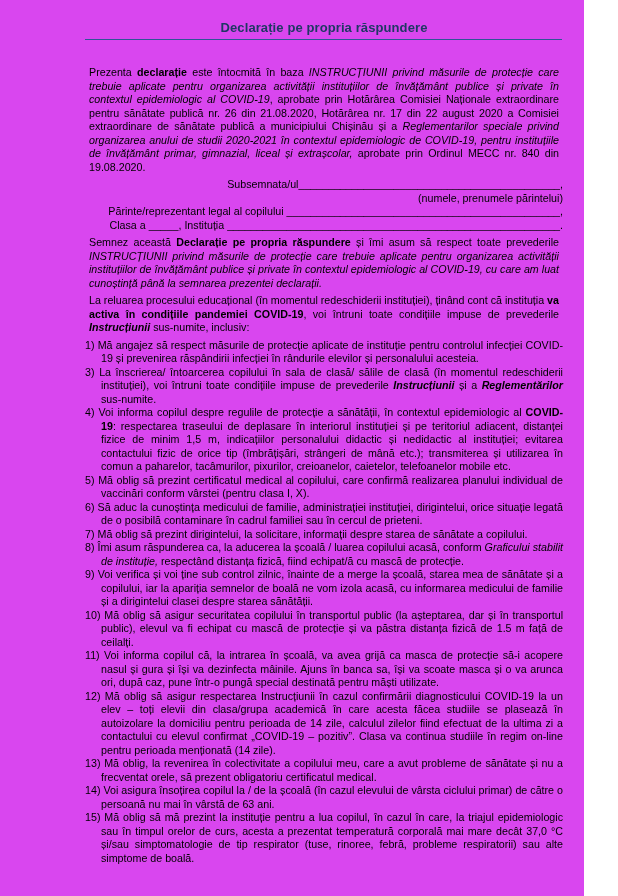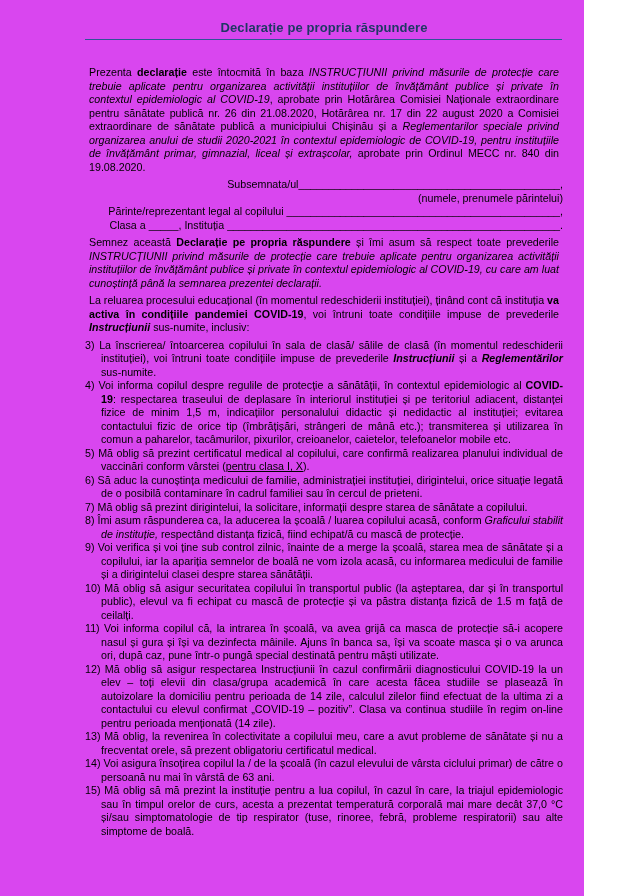--- a/index.html
+++ b/index.html
@@ -23,21 +23,21 @@
   .para{margin:4px;text-align:justify;}
   .fill-line{margin:0;text-align:right;white-space:nowrap;}
   .hint-line{margin:0;text-align:right;padding-left:80px;}
   .items{margin:0;}
   .list-item{margin:0;text-align:justify;padding-left:16px;text-indent:-16px;}
   .num{white-space:pre;}
   .seg-n{font-weight:normal;font-style:normal;}
   .seg-b{font-weight:bold;}
   .seg-i{font-style:italic;}
   .seg-bi{font-weight:bold;font-style:italic;}
-  .seg-u{text-decoration:underline;}
+  .seg-u{}
 </style>
 </head>
 <body>
 
 <div class="page">
   <div class="doc-title">Declarație pe propria răspundere</div>
   <div class="title-rule"></div>
 
   <div class="content">
     <p class="para"><span class="seg-n">Prezenta </span><span class="seg-b">declarație</span><span class="seg-n"> este întocmită în baza </span><span class="seg-i">INSTRUCȚIUNII privind măsurile de protecție care trebuie aplicate pentru organizarea activității instituțiilor de învățământ publice și private în contextul epidemiologic al COVID-19</span><span class="seg-n">, aprobate prin Hotărârea Comisiei Naționale extraordinare pentru sănătate publică nr. 26 din 21.08.2020, Hotărârea nr. 17 din 22 august 2020 a Comisiei extraordinare de sănătate publică a municipiului Chișinău și a </span><span class="seg-i">Reglementarilor speciale privind organizarea anului de studii 2020-2021 în contextul epidemiologic de COVID-19, pentru instituțiile de învățământ primar, gimnazial, liceal și extrașcolar,</span><span class="seg-n"> aprobate prin Ordinul MECC nr. 840 din 19.08.2020.</span></p>
@@ -48,20 +48,21 @@
     <div class="hint-line">(numele, prenumele părintelui)</div>
 
     <div class="fill-line"><span>Părinte/reprezentant legal al copilului </span><span>______________________________________________</span><span>,</span></div>
 
     <div class="fill-line"><span>Clasa a </span><span>_____</span><span>, Instituția </span><span>________________________________________________________</span><span>.</span></div>
 
     <p class="para"><span class="seg-n">Semnez această </span><span class="seg-b">Declarație pe propria răspundere</span><span class="seg-n"> și îmi asum să respect toate prevederile </span><span class="seg-i">INSTRUCȚIUNII privind măsurile de protecție care trebuie aplicate pentru organizarea activității instituțiilor de învățământ publice și private în contextul epidemiologic al COVID-19, cu care am luat cunoștință până la semnarea prezentei declarații.</span></p>
     <p class="para"><span class="seg-n">La reluarea procesului educațional (în momentul redeschiderii instituției), ținând cont că instituția </span><span class="seg-b">va activa în condițiile pandemiei COVID-19</span><span class="seg-n">, voi întruni toate condițiile impuse de prevederile </span><span class="seg-bi">Instrucțiunii</span><span class="seg-n"> sus-numite, inclusiv:</span></p>
 
     <div class="items">
+        <div class="list-item"><span class="num">1) </span><span class="seg-n">Mă angajez să respect măsurile de protecție aplicate de instituție pentru controlul infecției COVID-19 și prevenirea răspândirii infecției în rândurile elevilor și personalului acesteia.</span></div>
         <div class="list-item"><span class="num">3) </span><span class="seg-n">La înscrierea/ întoarcerea copilului în sala de clasă/ sălile de clasă (în momentul redeschiderii instituției), voi întruni toate condițiile impuse de prevederile </span><span class="seg-bi">Instrucțiunii</span><span class="seg-n"> și a </span><span class="seg-bi">Reglementărilor</span><span class="seg-n"> sus-numite.</span></div>
         <div class="list-item"><span class="num">4) </span><span class="seg-n">Voi informa copilul despre regulile de protecție a sănătății, în contextul epidemiologic al </span><span class="seg-b">COVID-19</span><span class="seg-n">: respectarea traseului de deplasare în interiorul instituției și pe teritoriul adiacent, distanței fizice de minim 1,5 m, indicațiilor personalului didactic și nedidactic al instituției; evitarea contactului fizic de orice tip (îmbrățișări, strângeri de mână etc.); transmiterea și utilizarea în comun a paharelor, tacâmurilor, pixurilor, creioanelor, caietelor, telefoanelor mobile etc.</span></div>
         <div class="list-item"><span class="num">5) </span><span class="seg-n">Mă oblig să prezint certificatul medical al copilului, care confirmă realizarea planului individual de vaccinări conform vârstei (</span><span class="seg-u">pentru clasa I, X</span><span class="seg-n">).</span></div>
         <div class="list-item"><span class="num">6) </span><span class="seg-n">Să aduc la cunoștința medicului de familie, administrației instituției, dirigintelui, orice situație legată de o posibilă contaminare în cadrul familiei sau în cercul de prieteni.</span></div>
         <div class="list-item"><span class="num">7) </span><span class="seg-n">Mă oblig să prezint dirigintelui, la solicitare, informații despre starea de sănătate a copilului.</span></div>
         <div class="list-item"><span class="num">8) </span><span class="seg-n">Îmi asum răspunderea ca, la aducerea la școală / luarea copilului acasă, conform </span><span class="seg-i">Graficului stabilit de instituție,</span><span class="seg-n"> respectând distanța fizică, fiind echipat/ă cu mască de protecție.</span></div>
         <div class="list-item"><span class="num">9) </span><span class="seg-n">Voi verifica și voi ține sub control zilnic, înainte de a merge la școală, starea mea de sănătate și a copilului, iar la apariția semnelor de boală ne vom izola acasă, cu informarea medicului de familie și a dirigintelui clasei despre starea sănătății.</span></div>
         <div class="list-item"><span class="num">10) </span><span class="seg-n">Mă oblig să asigur securitatea copilului în transportul public (la așteptarea, dar și în  transportul public), elevul va fi echipat cu mască de protecție și va păstra distanța fizică de 1.5 m față de ceilalți.</span></div>
         <div class="list-item"><span class="num">11) </span><span class="seg-n">Voi informa copilul că, la intrarea în școală, va avea grijă ca masca de protecție să-i acopere nasul și gura și își va dezinfecta mâinile. Ajuns în banca sa, își va scoate masca și o va arunca ori, după caz, pune într-o pungă special destinată pentru măști utilizate.</span></div>
         <div class="list-item"><span class="num">12) </span><span class="seg-n">Mă oblig să asigur respectarea Instrucțiunii în cazul confirmării diagnosticului COVID-19 la un elev – toți elevii din clasa/grupa academică în care acesta făcea studiile se plasează în autoizolare la domiciliu pentru perioada de 14 zile, calculul zilelor fiind efectuat de la ultima zi a contactului cu elevul confirmat „COVID-19 – pozitiv”. Clasa va continua studiile în regim on-line pentru perioada menționată (14 zile).</span></div>

